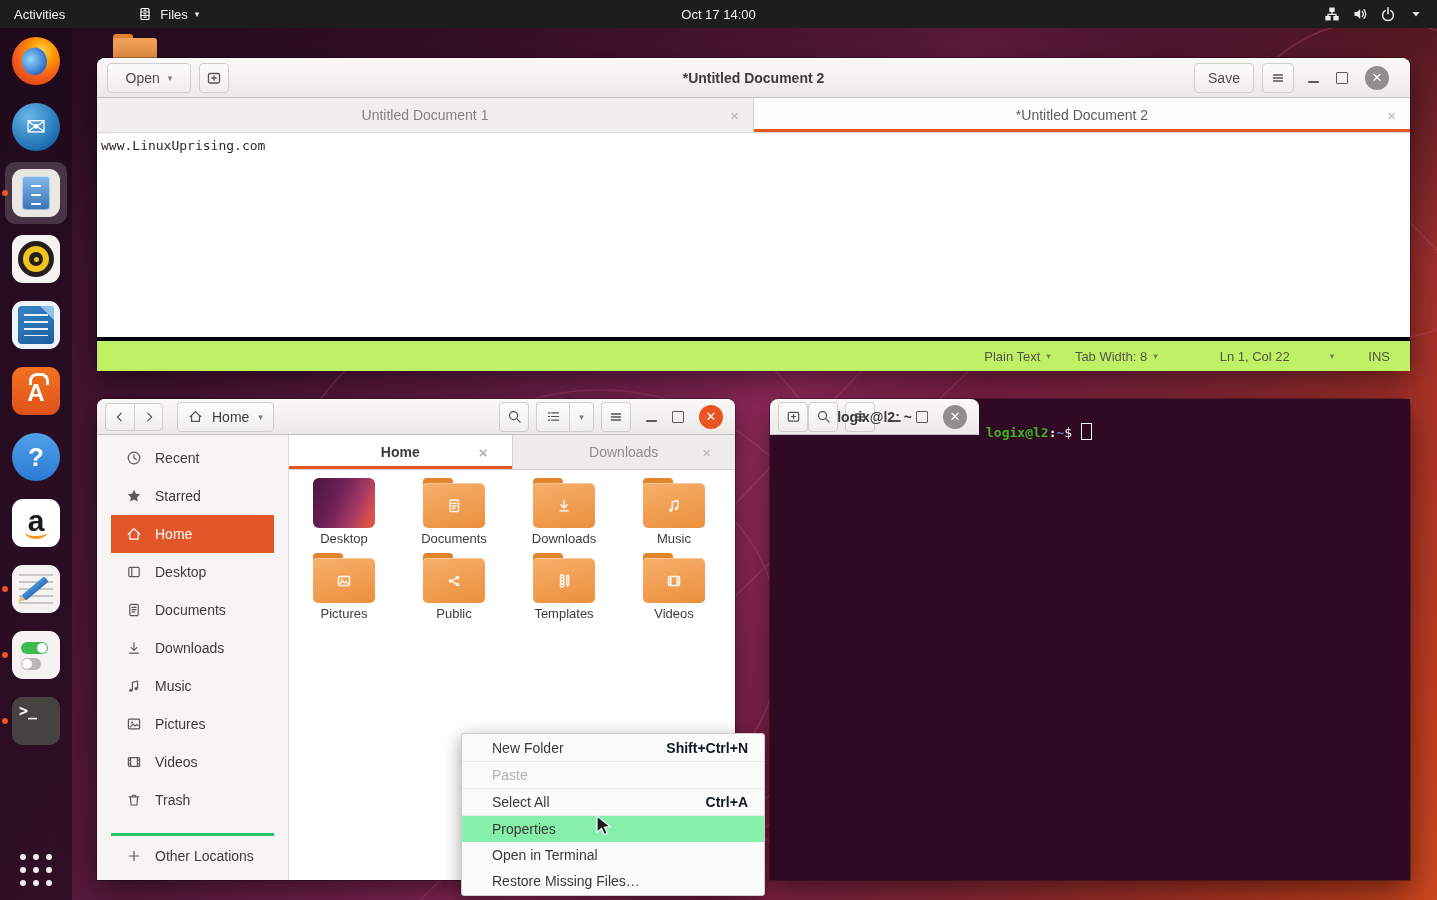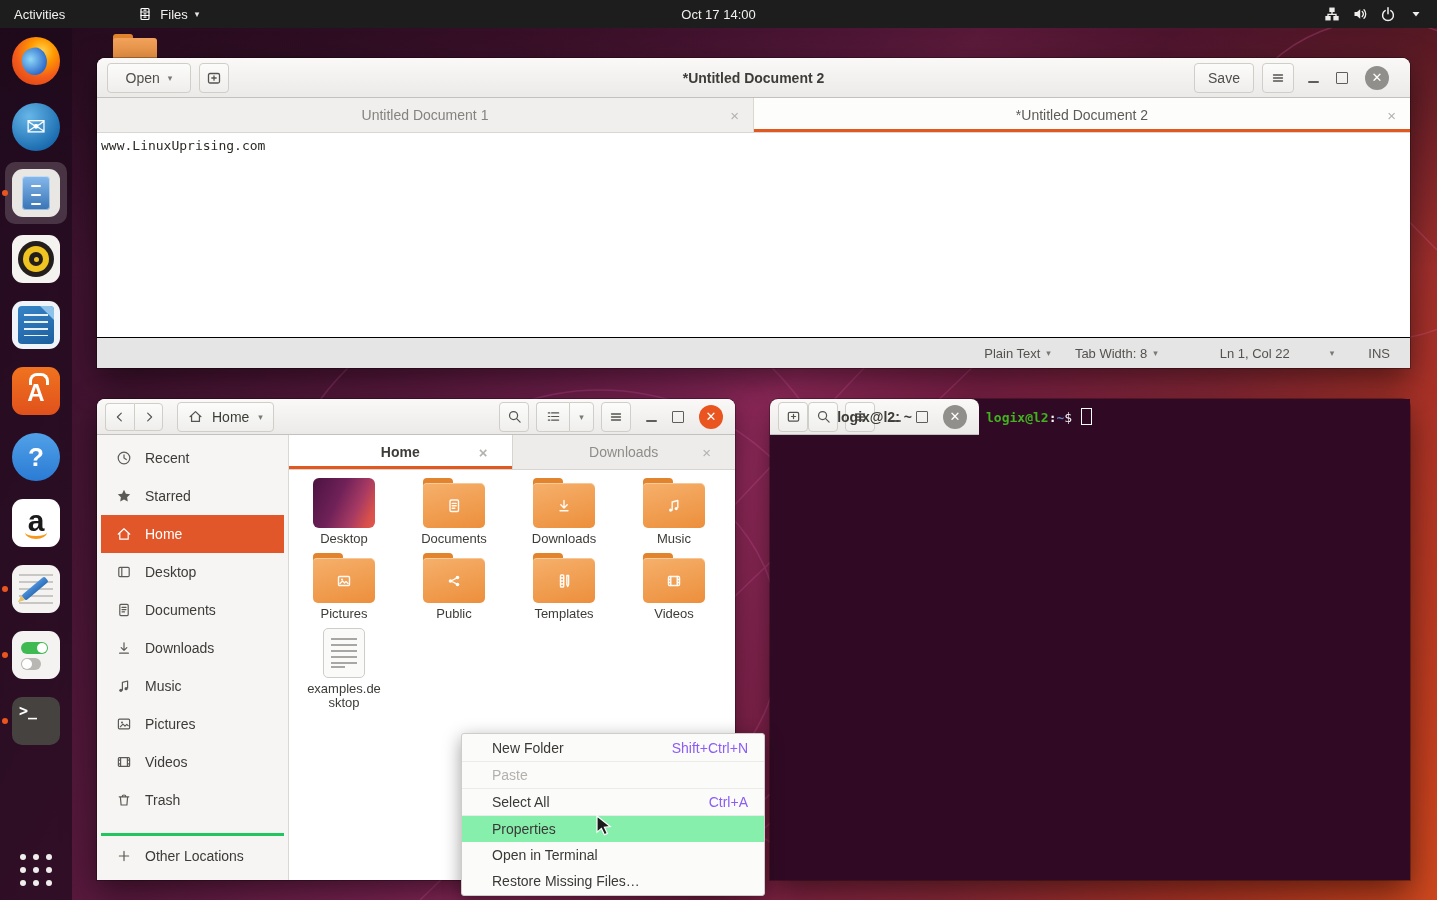--- a/index.html
+++ b/index.html
@@ -98,21 +98,21 @@
   .ged-save{width:60px;height:30px;}
   .ged-menu{width:32px;height:30px;margin-left:8px;}
   .tabbar{height:35px;display:flex;background:#f0efed;border-bottom:1px solid #d8d7d3;box-sizing:border-box;}
   .gtab{flex:1;position:relative;display:flex;align-items:center;justify-content:center;font-size:14px;color:#85837f;
     border-right:1px solid #d8d7d3;box-sizing:border-box;background:#f0efed;}
   .gtab:last-child{border-right:none;}
   .gtab.active{background:#fdfdfc;color:#5d5b57;box-shadow:inset 0 -3px 0 #E2581E;}
   .tab-close{position:absolute;right:14px;top:50%;transform:translateY(-50%);color:#b4b2ae;font-size:15px;line-height:1;}
   .ged-text{height:204px;background:#fff;font-family:"DejaVu Sans Mono",monospace;font-size:13px;color:#2c2a25;
     padding:5px 4px;box-sizing:border-box;line-height:16px;}
-  .ged-status{height:30px;background:#e5e5e5;border-top:1px solid #000000;display:flex;align-items:center;
+  .ged-status{height:30px;background:#bef264;border-top:4px solid #000000;display:flex;align-items:center;
     justify-content:flex-end;font-size:13px;color:#55524e;gap:0;}
   .st-item{display:flex;align-items:center;gap:6px;}
   .st-chev{font-size:9px;color:#7b7974;}
 
   
   .nautilus{left:97px;top:399px;width:638px;height:481px;background:#fff;display:flex;flex-direction:column;}
   .nautilus .headerbar{height:36px;padding:0 8px;flex:0 0 auto;}
   .nav-pill{display:flex;height:28px;}
   .nav-pill .gtkbtn{width:29px;height:28px;border-radius:0;}
   .nav-pill .gtkbtn:first-child{border-radius:4px 0 0 4px;border-right:none;}
@@ -120,21 +120,21 @@
   .loc-btn{height:30px;margin-left:14px;padding:0 10px;gap:9px;}
   .loc-label{font-size:14px;color:#3d3c38;}
   .naut-right{margin-left:auto;display:flex;align-items:center;gap:7px;}
   .sq-btn{width:30px;height:30px;}
   .split-btn{display:flex;height:30px;}
   .split-btn .gtkbtn{border-radius:0;}
   .split-btn .gtkbtn:first-child{width:33px;border-radius:4px 0 0 4px;border-right:none;}
   .split-btn .gtkbtn:last-child{width:25px;border-radius:0 4px 4px 0;}
   .naut-body{flex:1;display:flex;min-height:0;}
   .sidebar{width:192px;background:#f6f5f4;border-right:1px solid #d9d8d4;display:flex;flex-direction:column;
-    padding:4px 4px;box-sizing:border-box;}
+    padding:4px 14px;box-sizing:border-box;}
   .sb-item{height:38px;display:flex;align-items:center;gap:13px;padding:0 15px;font-size:14px;color:#3c3b37;flex:0 0 auto;}
   .sb-item svg{color:#5c5a55;flex:0 0 auto;}
   .sb-item.selected{background:#E2572A;color:#fff;}
   .sb-item.selected svg{color:#fff;}
   .sb-spacer{margin-top:auto;}
   .sb-item.other{border-top:3px solid #22c55e;height:40px;}
   .naut-main{flex:1;display:flex;flex-direction:column;background:#fff;min-width:0;}
   .ntabbar{height:35px;display:flex;flex:0 0 auto;background:#edecea;border-bottom:1px solid #d5d4d0;box-sizing:border-box;}
   .ntab{flex:1;position:relative;display:flex;align-items:center;justify-content:center;font-size:14px;color:#8f8d89;
     border-right:1px solid #d5d4d0;box-sizing:border-box;}
@@ -156,29 +156,29 @@
   .textfile{position:relative;width:42px;height:50px;background:#fafaf9;border:1px solid #cfcdc9;border-radius:5px;box-sizing:border-box;}
   .textfile::before{content:"";position:absolute;left:7px;right:7px;top:9px;height:26px;
     background:repeating-linear-gradient(#a9a7a3 0 1.5px,transparent 1.5px 6px);}
   .textfile::after{content:"";position:absolute;left:7px;top:37px;width:14px;height:1.5px;background:#a9a7a3;}
 
   
   .ctxmenu{position:absolute;left:461px;top:733px;width:304px;z-index:10;background:#fbfbfa;
     border:1px solid #cfcdc9;border-radius:3px;box-shadow:0 5px 18px rgba(0,0,0,.38);padding:1px 0;box-sizing:border-box;}
   .ctx-row{height:26px;display:flex;align-items:center;padding:0 16px 0 30px;font-size:14px;color:#3a3936;}
   .ctx-row.sep{border-bottom:1px solid #ecebe8;}
-  .ctx-row .sc{margin-left:auto;color:#8b5cf6;}
+  .ctx-row .sc{margin-left:auto;color:#0f172a;font-weight:bold;}
   .ctx-row.disabled{color:#b3b1ad;}
   .ctx-row.hover{background:#86efac;}
 
   
   .terminal{left:770px;top:399px;width:640px;height:481px;background:#300A24;display:flex;flex-direction:row;}
   .terminal .headerbar{height:36px;padding:0 8px;flex:0 0 auto;}
   .term-body{flex:1;background:#300A24;font-family:"DejaVu Sans Mono",monospace;font-size:13px;
-    padding:9px 7px;color:#fff;line-height:17px;}
+    padding:24px 7px;color:#fff;line-height:17px;}
   .p-user{color:#41B31E;font-weight:bold;}
   .p-colon{color:#f4f4f4;font-weight:bold;}
   .p-path{color:#5D85C6;font-weight:bold;}
   .p-dollar{color:#f4f4f4;}
   .caret{display:inline-block;width:9px;height:15px;border:1.5px solid #fff;vertical-align:-3px;margin-left:9px;}
 
   
   .desk-folder-peek{position:absolute;left:113px;top:34px;width:44px;height:30px;z-index:1;}
   .desk-folder-peek .fl{position:absolute;top:0;left:0;width:20px;height:9px;background:#e2832e;border-radius:3px 3px 0 0;}
   .desk-folder-peek .bd{position:absolute;top:4px;left:0;right:0;bottom:0;background:linear-gradient(#f3a35c,#ec8f3c);border-radius:3px;}
@@ -646,26 +646,20 @@
               <span class="emblem">
                     <svg width="20" height="20" viewBox="0 0 20 20">
                       <rect x="4.5" y="5.5" width="11" height="9" rx="1"></rect>
                       <path d="M6.8 5.5v9M13.2 5.5v9M4.5 8.5h2.3M4.5 11.5h2.3M13.2 8.5h2.3M13.2 11.5h2.3"></path>
                     </svg>
                   </span>
                 </div>
               </div>
             <div class="f-label">Videos</div>
           </div>
-          <div class="fitem">
-            <div class="f-iconwrap">
-                <div class="textfile"></div>
-              </div>
-            <div class="f-label" style="max-width:74px;">examples.desktop</div>
-          </div>
         </div>
       </div>
     </div>
   </div>
 
   <div class="window terminal">
     <div class="headerbar">
       <div class="gtkbtn sq-btn">
         <svg class="sic" width="15" height="15" viewBox="0 0 16 16">
             <rect x="2.5" y="3.5" width="11" height="9.5" rx="1.5"></rect>

